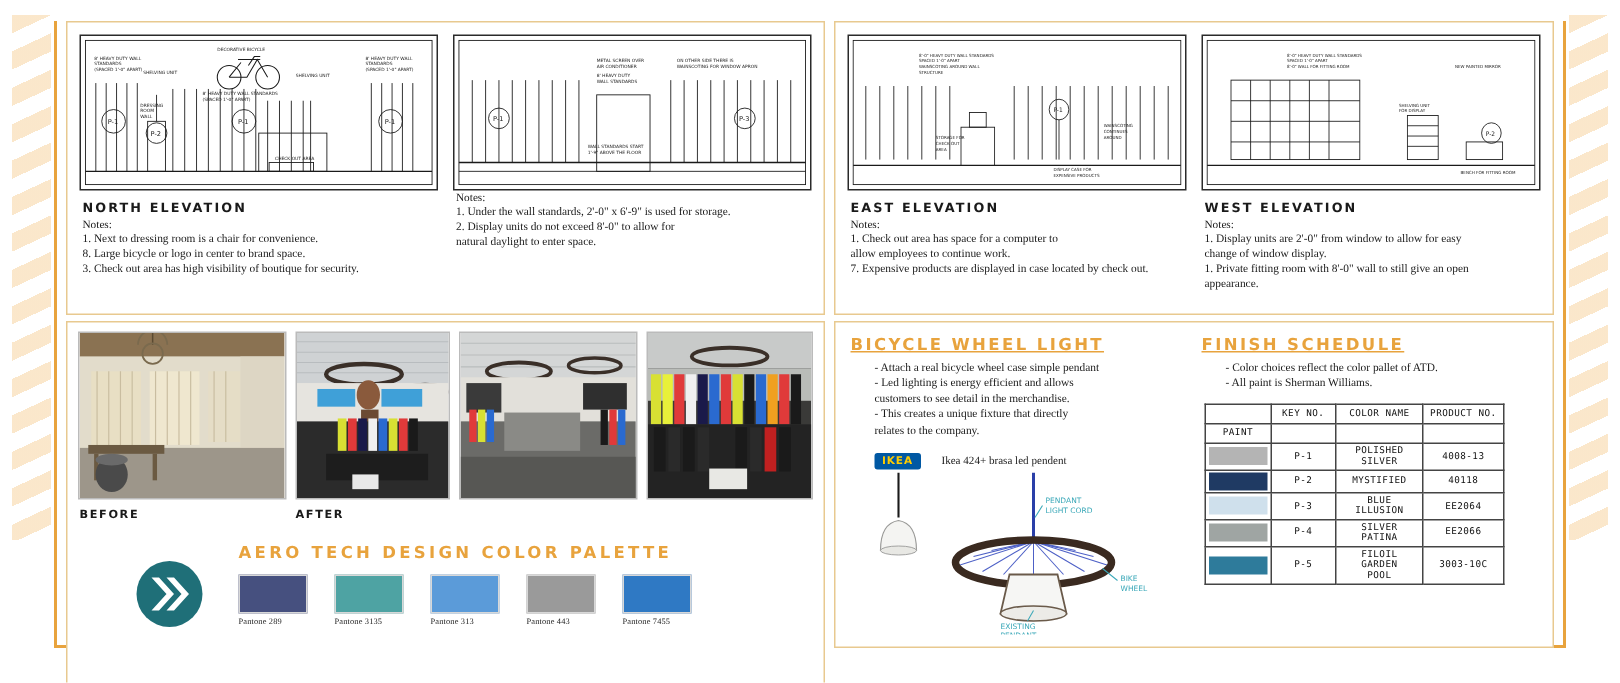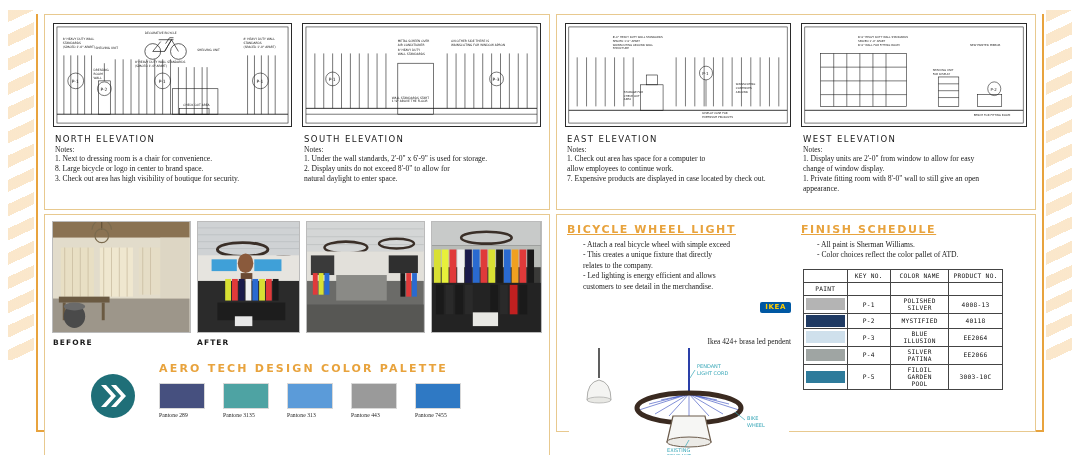--- a/index.html
+++ b/index.html
@@ -49,21 +49,21 @@
   .elev-row { display: flex; gap: 10px; padding: 8px 8px 0 8px; }
   .elev { flex: 1 1 0; min-width: 0; }
   .elev-draw {
     border: 1px solid #2a2a2a;
     height: 104px; width: 100%;
     position: relative; overflow: hidden; background: #fff;
   }
   .elev-title {
     font-family: "DejaVu Sans", sans-serif;
     font-size: 8.5px; letter-spacing: 1.4px;
-    font-weight: 400; color: #1a1a1a;
+    font-weight: 700; color: #1a1a1a;
     text-transform: uppercase;
     margin: 7px 0 1px 2px;
   }
   .elev-notes-label { font-size: 7.5px; color:#1a1a1a; margin-left:2px; }
   .elev-note {
     font-size: 7.6px; color: #1a1a1a; line-height: 1.32;
     margin-left: 2px; white-space: pre-line;
   }
 
   
@@ -108,21 +108,21 @@
   .design-col { flex: 1 1 0; min-width:0; }
   .design-title {
     font-family: "DejaVu Sans", sans-serif;
     font-size: 11px; font-weight: 700; letter-spacing: 1.6px;
     color: #e8a33d; text-transform: uppercase; margin-bottom: 4px; text-decoration: underline;
   }
   .design-bullet {
     font-size: 7.6px; color:#1a1a1a; line-height: 1.38;
     margin-left: 16px; white-space: pre-line;
   }
-  .ikea-row { display:flex; align-items:flex-end; gap:24px; margin: 10px 0 0 16px; flex-direction: column; }
+  .ikea-row { display:flex; align-items:flex-start; gap:14px; margin: 10px 0 0 16px; }
   .ikea-logo {
     background: #0058a3; color: #ffcc00;
     font-family: "DejaVu Sans", sans-serif;
     font-size: 7px; font-weight: 700; letter-spacing: .6px;
     padding: 2px 5px; border-radius: 2px; line-height:1;
   }
   .ikea-caption { font-size: 7.4px; color:#1a1a1a; }
 
   
   .fs-table { border-collapse: collapse; margin: 8px 0 0 2px; width: 200px; }
@@ -275,21 +275,20 @@
                 <text x="96" y="28">8' HEAVY DUTY</text>
                 <text x="96" y="32">WALL STANDARDS</text>
                 <text x="90" y="76">WALL STANDARDS START</text>
                 <text x="90" y="80">1'-9" ABOVE THE FLOOR</text>
                 <text x="26" y="58" font-size="4.5">P-1</text>
                 <text x="192" y="58" font-size="4.5">P-3</text>
               </g>
             </svg>
           </div>
         </div>
-        <div class="elev-title">South Elevation</div>
         <div class="elev-notes-label">Notes:</div>
         <div class="elev-note">1. Under the wall standards, 2'-0" x 6'-9" is used for storage.</div>
         <div class="elev-note">2. Display units do not exceed 8'-0" to allow for
     natural daylight to enter space.</div>
       </div>
 
     </div>
   </div>
 
   <div class="panel" id="panel-elevations-right">
@@ -572,25 +571,25 @@
         </div>
       </div>
     </div>
   </div>
 
   <div class="panel" id="panel-design">
     <div class="design-cols">
 
       <div class="design-col">
         <div class="design-title">Bicycle wheel light</div>
-        <div class="design-bullet">- Attach a real bicycle wheel with simple exceed</div>
+        <div class="design-bullet">- Attach a real bicycle wheel case simple pendant</div>
+        <div class="design-bullet">- Led lighting is energy efficient and allows
+   customers to see detail in the merchandise.</div>
         <div class="design-bullet">- This creates a unique fixture that directly
    relates to the company.</div>
-        <div class="design-bullet">- Led lighting is energy efficient and allows
-   customers to see detail in the merchandise.</div>
 
         <div class="ikea-row">
           <span class="ikea-logo">IKEA</span>
           <span class="ikea-caption">Ikea 424+ brasa led pendent</span>
         </div>
 
         <div class="pendant-area">
           <svg viewBox="0 0 220 108" preserveAspectRatio="xMidYMid meet" style="width:100%;height:100%;display:block">
             <rect width="220" height="108" fill="#ffffff"></rect>
 
@@ -633,22 +632,22 @@
               <line x1="126" y1="22" x2="121" y2="30"></line>
               <line x1="176" y1="72" x2="166" y2="64"></line>
               <line x1="116" y1="99" x2="120" y2="92"></line>
             </g>
           </svg>
         </div>
       </div>
 
       <div class="design-col">
         <div class="design-title">Finish Schedule</div>
+        <div class="design-bullet">- Color choices reflect the color pallet of  ATD.</div>
         <div class="design-bullet">- All paint is Sherman Williams.</div>
-        <div class="design-bullet">- Color choices reflect the color pallet of  ATD.</div>
 
         <table class="fs-table">
           <tbody>
               <tr>
             <th class="fs-sw fs-blank"></th>
             <th class="fs-key">KEY NO.</th>
             <th class="fs-name">COLOR NAME</th>
             <th class="fs-prod">PRODUCT NO.</th>
           </tr>
           <tr>

